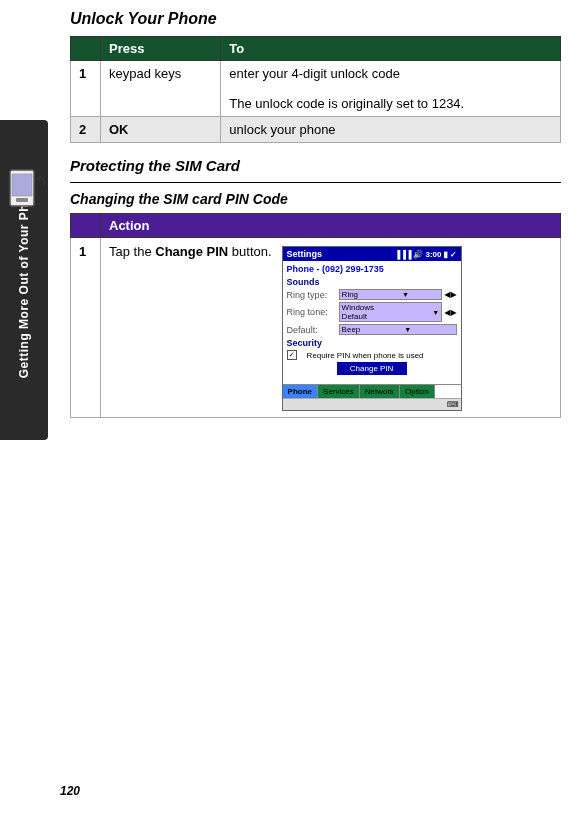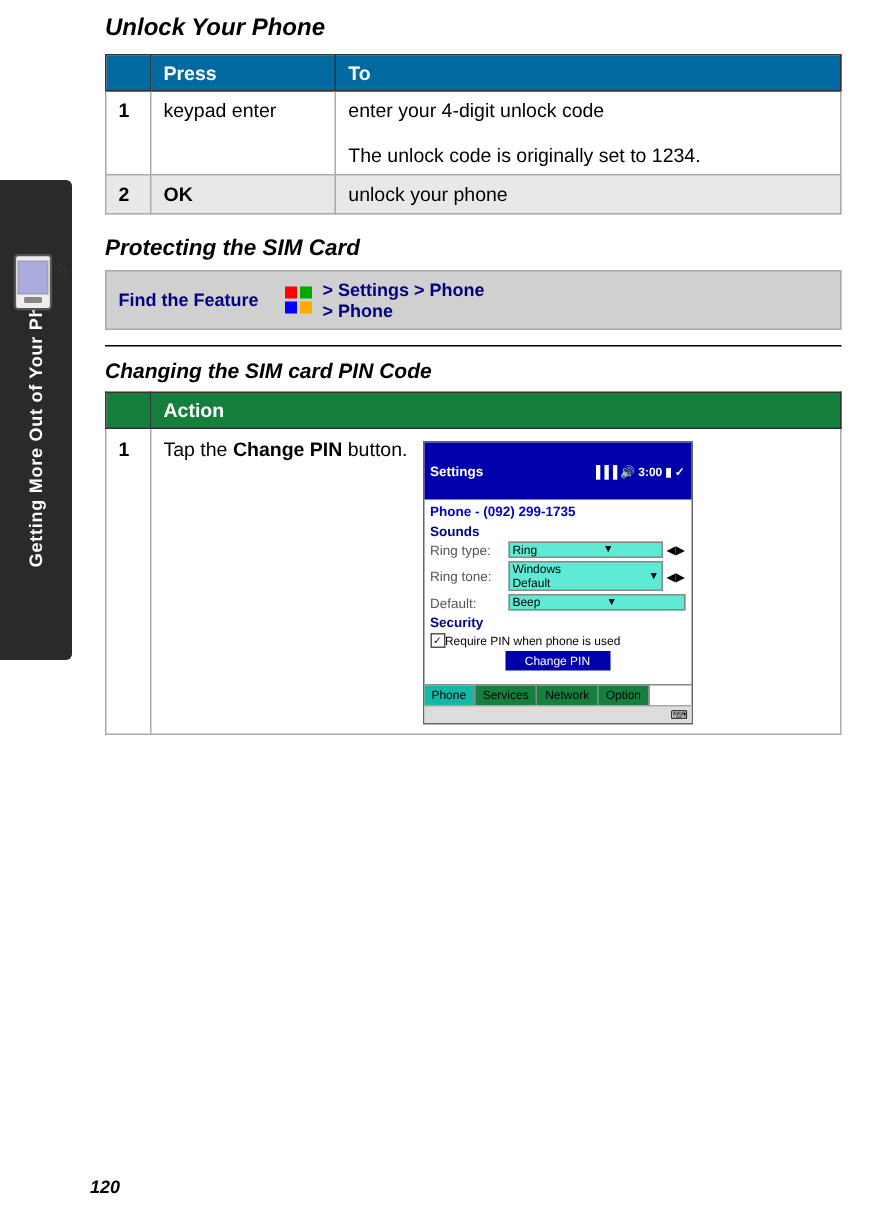--- a/index.html
+++ b/index.html
@@ -65,21 +65,21 @@
       color: #000;
     }
 
     
     .unlock-table {
       width: 100%;
       border-collapse: collapse;
       margin-bottom: 14px;
     }
     .unlock-table th {
-      background: #0369a1;
+      background: #14532d;
       color: #ffffff;
       padding: 4px 8px;
       text-align: left;
       font-size: 13px;
       font-weight: bold;
       border: 1px solid #333;
     }
     .unlock-table td {
       padding: 5px 8px;
       border: 1px solid #aaa;
@@ -144,21 +144,21 @@
       font-weight: bold;
       margin-bottom: 6px;
     }
 
     
     .action-table {
       width: 100%;
       border-collapse: collapse;
     }
     .action-table th {
-      background: #15803d;
+      background: #4c1d95;
       color: #ffffff;
       padding: 4px 8px;
       text-align: left;
       font-size: 13px;
       font-weight: bold;
       border: 1px solid #333;
     }
     .action-table td {
       padding: 6px 8px;
       border: 1px solid #aaa;
@@ -175,21 +175,21 @@
       display: inline-block;
       border: 1px solid #666;
       background: #fff;
       width: 180px;
       font-size: 9px;
       margin-top: 2px;
     }
     .phone-title-bar {
       background: #0000aa;
       color: #fff;
-      padding: 14px 4px;
+      padding: 2px 4px;
       display: flex;
       justify-content: space-between;
       align-items: center;
       font-size: 9px;
       font-weight: bold;
     }
     .phone-title-bar-right {
       display: flex;
       gap: 2px;
       align-items: center;
@@ -215,21 +215,21 @@
       align-items: center;
       margin-bottom: 2px;
       font-size: 9px;
     }
     .phone-row label {
       min-width: 52px;
       color: #555;
     }
     .phone-select {
       border: 1px solid #888;
-      background: #5eead4;
+      background: #c4b5fd;
       font-size: 8px;
       padding: 0 2px;
       flex: 1;
       display: flex;
       align-items: center;
       gap: 44px;
     }
     .phone-select-arrow {
       font-size: 7px;
     }
@@ -237,21 +237,21 @@
       font-weight: bold;
       font-size: 9px;
       color: #000080;
       margin: 3px 0 2px 0;
     }
     .phone-checkbox-row {
       display: flex;
       align-items: center;
       font-size: 8px;
       margin-bottom: 2px;
-      gap: 0;
+      gap: 10px;
     }
     .phone-checkbox {
       width: 10px;
       height: 10px;
       border: 1px solid #555;
       background: #fff;
       display: flex;
       align-items: center;
       justify-content: center;
       font-size: 7px;
@@ -271,22 +271,22 @@
       border-top: 1px solid #888;
       margin-top: 4px;
       font-size: 8px;
     }
     .phone-tab {
       padding: 2px 5px;
       border-right: 1px solid #888;
       background: #15803d;
     }
     .phone-tab.active {
-      background: #14b8a6;
-      font-weight: normal;
+      background: #3b82f6;
+      font-weight: bold;
     }
     .phone-bottom-bar {
       background: #ddd;
       height: 12px;
       display: flex;
       justify-content: flex-end;
       align-items: center;
       padding-right: 2px;
       font-size: 8px;
       border-top: 1px solid #aaa;
@@ -343,51 +343,36 @@
     <thead>
       <tr>
         <th style="width:30px;"></th>
         <th>Press</th>
         <th>To</th>
       </tr>
     </thead>
     <tbody>
       <tr>
         <td class="step-num">1</td>
-        <td>keypad enter</td>
+        <td>keypad keys</td>
         <td>
           <span>enter your 4-digit unlock code</span><br><br>
           <span>The unlock code is originally set to 1234.</span>
         </td>
       </tr>
       <tr class="alt-row">
         <td class="step-num-bold"><strong>2</strong></td>
         <td><span class="ok-text">OK</span></td>
         <td>unlock your phone</td>
       </tr>
     </tbody>
   </table>
 
   <div class="section-heading">Protecting the SIM Card</div>
 
-  <div class="find-feature-row">
-    <div class="find-feature-label">Find the Feature</div>
-    <div class="find-feature-icon">
-      <svg width="20" height="20" viewBox="0 0 20 20" xmlns="http://www.w3.org/2000/svg">
-        <rect x="1" y="1" width="8" height="8" fill="#ff0000"></rect>
-        <rect x="11" y="1" width="8" height="8" fill="#00aa00"></rect>
-        <rect x="1" y="11" width="8" height="8" fill="#0000ff"></rect>
-        <rect x="11" y="11" width="8" height="8" fill="#ffaa00"></rect>
-      </svg>
-    </div>
-    <div class="find-feature-path">
-      <div>&gt; Settings &gt; Phone</div>
-      <div>&gt; Phone</div>
-    </div>
-  </div>
 
   <hr class="divider">
 
   <div class="subsection-heading">Changing the SIM card PIN Code</div>
 
   <table class="action-table">
     <thead>
       <tr>
         <th style="width:30px;"></th>
         <th>Action</th>

